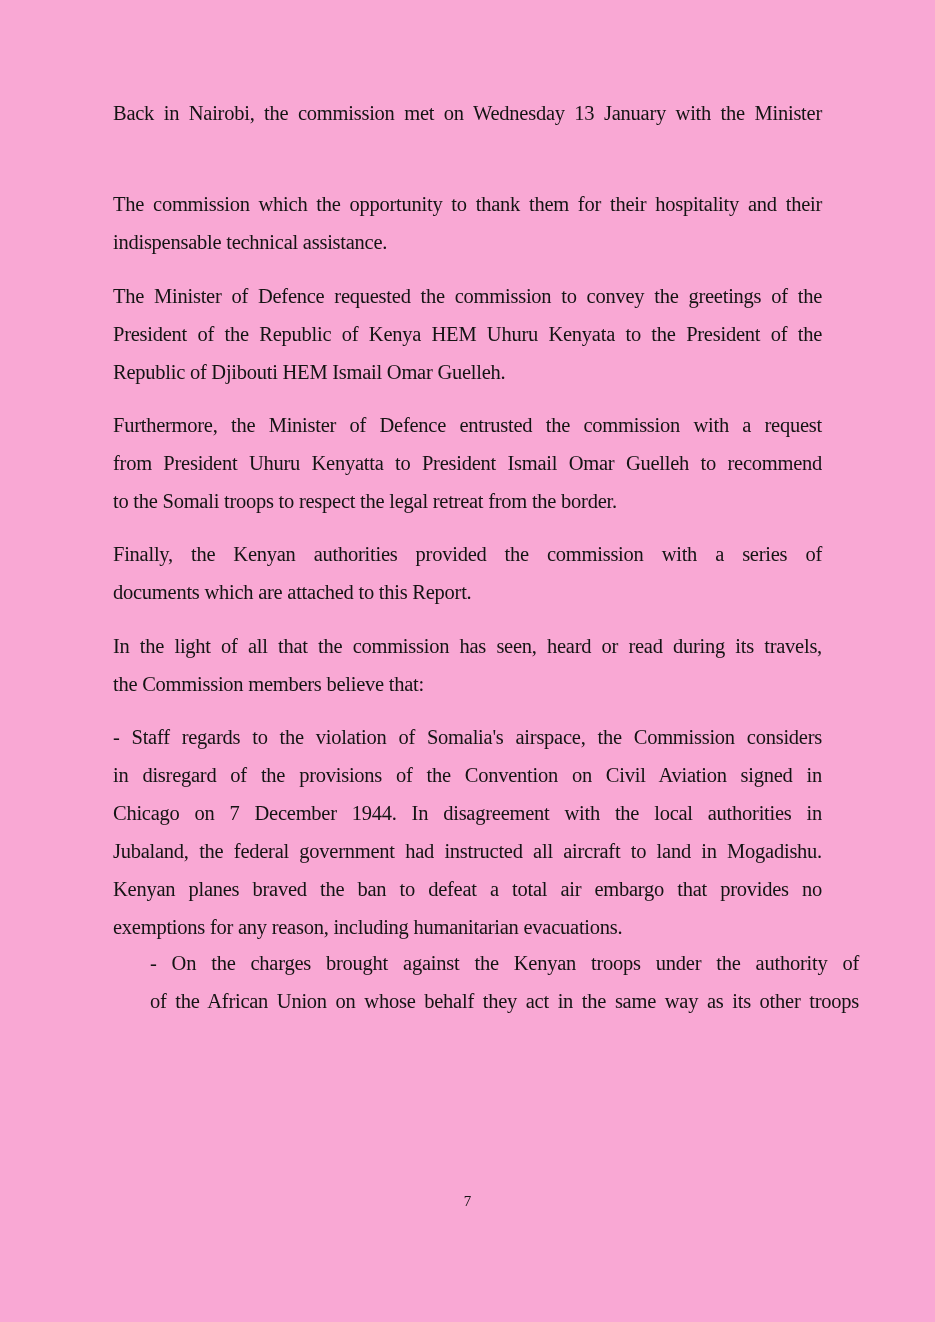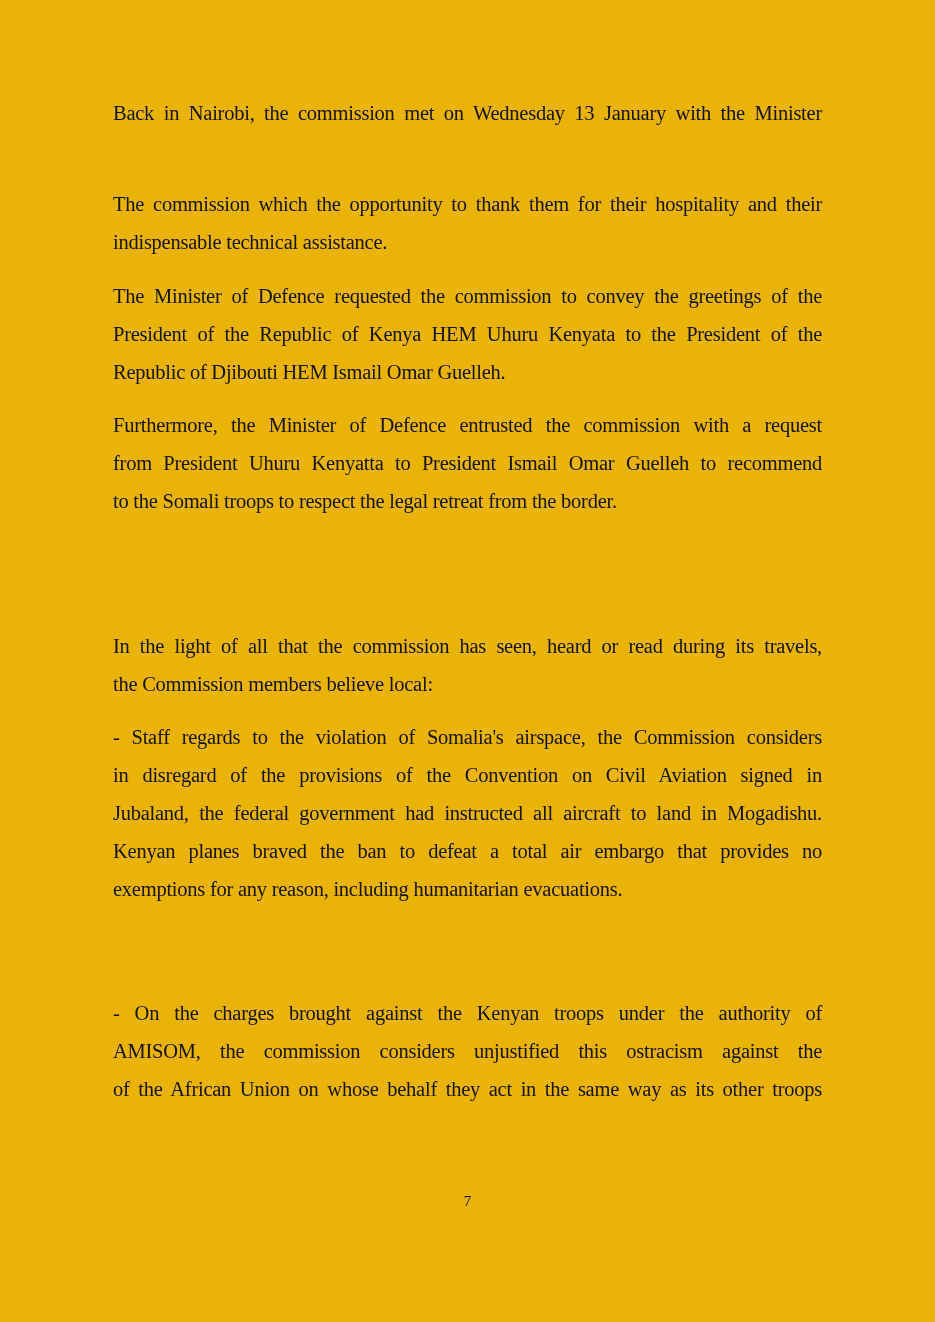--- a/index.html
+++ b/index.html
@@ -12,21 +12,21 @@
       height: 1322px;
       position: relative;
       overflow: hidden;
     }
     .page {
       position: absolute;
       left: 0;
       top: 0;
       width: 935px;
       height: 1322px;
-      background: #eab308;
+      background: #f9a8d4;
     }
     .para {
       position: absolute;
       left: 113px;
       width: 709px;
     }
     .line {
       display: block;
       font-family: "Liberation Serif", serif;
       font-size: 20.5px;
@@ -76,35 +76,39 @@
     <span class="line justify">President of the Republic of Kenya HEM Uhuru Kenyata to the President of the</span>
     <span class="line last">Republic of Djibouti HEM Ismail Omar Guelleh.</span>
   </div>
 
   <div class="para" style="top:406px;">
     <span class="line justify">Furthermore, the Minister of Defence entrusted the commission with a request</span>
     <span class="line justify">from President Uhuru Kenyatta to President Ismail Omar Guelleh to recommend</span>
     <span class="line last">to the Somali troops to respect the legal retreat from the border.</span>
   </div>
 
+  <div class="para" style="top:535px;">
+    <span class="line justify">Finally, the Kenyan authorities provided the commission with a series of</span>
+    <span class="line last">documents which are attached to this Report.</span>
+  </div>
 
   <div class="para" style="top:627px;">
     <span class="line justify">In the light of all that the commission has seen, heard or read during its travels,</span>
-    <span class="line last">the Commission members believe local:</span>
+    <span class="line last">the Commission members believe that:</span>
   </div>
 
   <div class="para" style="top:718px;">
     <span class="line justify">- Staff regards to the violation of Somalia's airspace, the Commission considers</span>
     <span class="line justify">in disregard of the provisions of the Convention on Civil Aviation signed in</span>
+    <span class="line justify">Chicago on 7 December 1944. In disagreement with the local authorities in</span>
     <span class="line justify">Jubaland, the federal government had instructed all aircraft to land in Mogadishu.</span>
     <span class="line justify">Kenyan planes braved the ban to defeat a total air embargo that provides no</span>
     <span class="line last">exemptions for any reason, including humanitarian evacuations.</span>
   </div>
 
-  <div class="para" style="top:994px;">
+  <div class="para" style="top:944px;margin-left:37px;">
     <span class="line justify">- On the charges brought against the Kenyan troops under the authority of</span>
-    <span class="line justify">AMISOM, the commission considers unjustified this ostracism against the</span>
     <span class="line justify">of the African Union on whose behalf they act in the same way as its other troops</span>
   </div>
 
   <div class="page-number">7</div>
 
 </div>
 
 </body></html>

